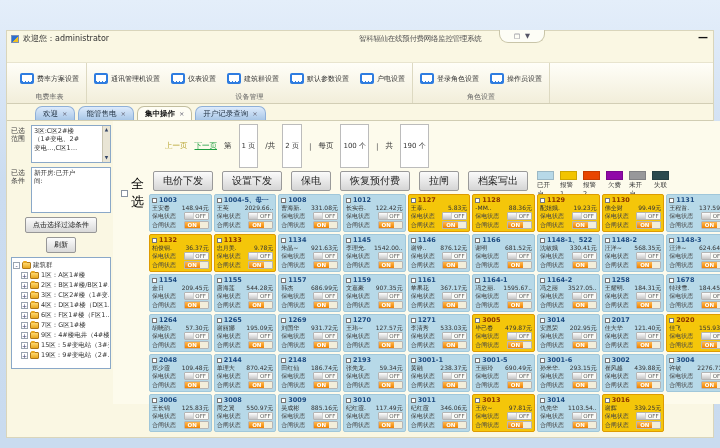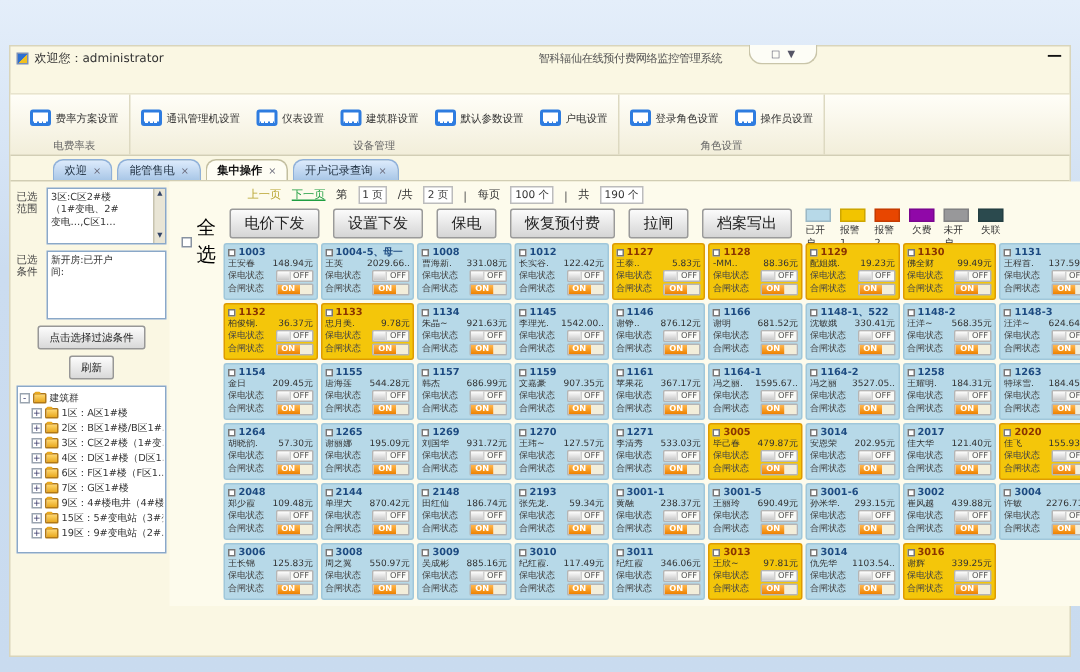--- a/index.html
+++ b/index.html
@@ -76,21 +76,21 @@
             border:1px solid #b07818; border-radius:1px; position:relative; flex:none; }
   .folder::before { content:''; position:absolute; top:-2px; left:0; width:4px; height:2px;
                     background:#e8a820; border-radius:1px 1px 0 0; }
   .tlabel { overflow:hidden; text-overflow:clip; }
 
   
   .main { flex:1; padding:1px 2px 0 4px; background:#fdfbec; }
   .pager { display:flex; align-items:center; gap:7px; font-size:7.5px; color:#333; margin:2px 0 3px 48px; }
   .plink.prev { color:#b8a430; }
   .plink.next { color:#1f9e40; text-decoration:underline; }
-  .pbox { background:#fff; border:1px solid #bcbcbc; padding:0 2px; font-size:7px; }
+  .pbox { background:#fff; border:1px solid #bcbcbc; padding:16px 2px; font-size:7px; }
   .psep { color:#555; }
 
   .toolbar { display:flex; align-items:flex-start; gap:9px; margin-left:4px; height:20px; }
   .selectall { display:flex; align-items:center; gap:3px; font-size:13px; margin-top:4px; }
   .chk { width:7px; height:7px; border:1px solid #8892a0; background:#fff; flex:none; }
   .tbtn { padding:2px 9px; font-size:10px; background:linear-gradient(#fbfbfb,#d5d5d5);
           border:1px solid #9a9a9a; border-radius:2px; color:#222; white-space:nowrap; }
   .legend { margin-left:auto; margin-right:62px; display:flex; gap:6px; }
   .litem { display:flex; flex-direction:column; align-items:center; gap:1px; font-size:6.5px; color:#333; }
   .lsq { width:17px; height:9px; border:1px solid rgba(0,0,0,0.15); }
@@ -918,21 +918,21 @@
               <div class="crow">
                 <span>合闸状态</span>
                 <span class="toggle on">
                   <span class="seg">ON</span>
                 </span>
               </div>
             </div>
             <div class="card open">
               <div class="chead">
                 <span class="cchk"></span>
-                <span class="cid">1263</span>
+                <span class="cid">1678</span>
               </div>
               <div class="cowner">
                 <span class="cname">特球雪.</span>
                 <span class="cbal">184.45元</span>
               </div>
               <div class="crow">
                 <span>保电状态</span>
                 <span class="toggle off">
                   <span class="seg">OFF</span>
                 </span>

